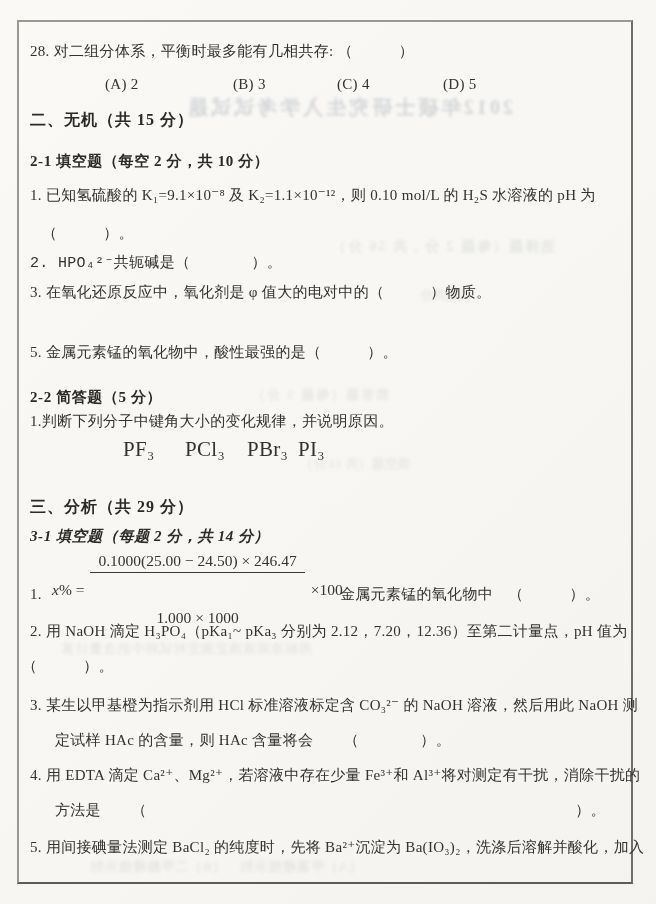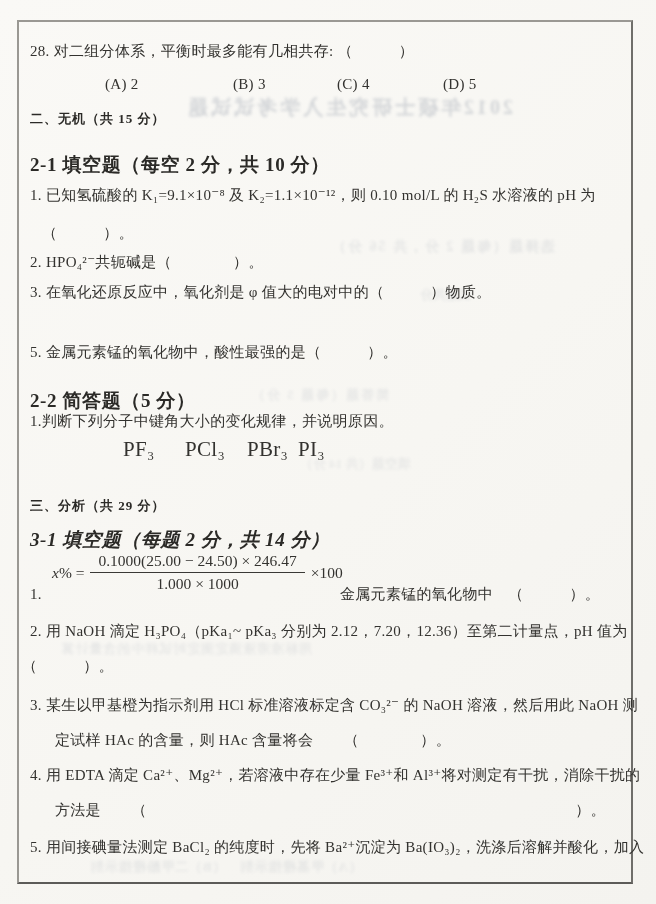--- a/index.html
+++ b/index.html
@@ -29,27 +29,27 @@
     background: transparent;
   }
   .line {
     position: absolute;
     font-size: 15px;
     letter-spacing: 0.3px;
     white-space: nowrap;
     color: #33322f;
   }
   .heading-major {
-    font-size: 13px;
+    font-size: 16px;
     font-weight: bold;
     letter-spacing: 1px;
     color: #2b2a27;
   }
   .heading-minor {
-    font-size: 19px;
+    font-size: 15px;
     font-weight: bold;
     letter-spacing: 0.6px;
     color: #2b2a27;
     text-align: right;
   }
   .opt {
     position: absolute;
     top: 0;
     font-size: 15px;
     color: #33322f;
@@ -68,20 +68,21 @@
     display: flex;
     align-items: center;
     font-size: 15.5px;
     color: #33322f;
   }
   .frac {
     display: inline-flex;
     flex-direction: column;
     align-items: center;
     margin: 0 6px;
+    gap: 34px;
   }
   .frac .num {
     padding: 0 8px 2px 8px;
     border-bottom: 1.4px solid #3a3936;
   }
   .frac .den {
     padding-top: 2px;
   }
   .math-var { font-style: italic; }
   
@@ -126,21 +127,21 @@
     <span class="opt" style="left:443px;">(D) 5</span>
   </div>
 
   <div class="line heading-major" style="left:30px; top:110px;">二、无机（共 15 分）</div>
 
   <div class="line heading-minor" style="left:30px; top:152px;">2-1 填空题（每空 2 分，共 10 分）</div>
 
   <div class="line" style="left:30px; top:186px;text-align:center;">1. 已知氢硫酸的 K₁=9.1×10⁻⁸ 及 K₂=1.1×10⁻¹²，则 0.10 mol/L 的 H₂S 水溶液的 pH 为</div>
   <div class="line" style="left:42px; top:224px;">（　　　）。</div>
 
-  <div class="line" style="left:30px; top:253px;">2. HPO₄²⁻共轭碱是（　　　　）。</div>
+  <div class="line" style="left:30px; top:253px;font-family:Liberation Mono, monospace;">2. HPO₄²⁻共轭碱是（　　　　）。</div>
 
   <div class="line" style="left:30px; top:283px;">3. 在氧化还原反应中，氧化剂是 φ 值大的电对中的（　　　）物质。</div>
 
 
   <div class="line" style="left:30px; top:343px;">5. 金属元素锰的氧化物中，酸性最强的是（　　　）。</div>
 
   <div class="line heading-minor" style="left:30px; top:388px;">2-2 简答题（5 分）</div>
 
   <div class="line" style="left:30px; top:412px;">1.判断下列分子中键角大小的变化规律，并说明原因。</div>
 

